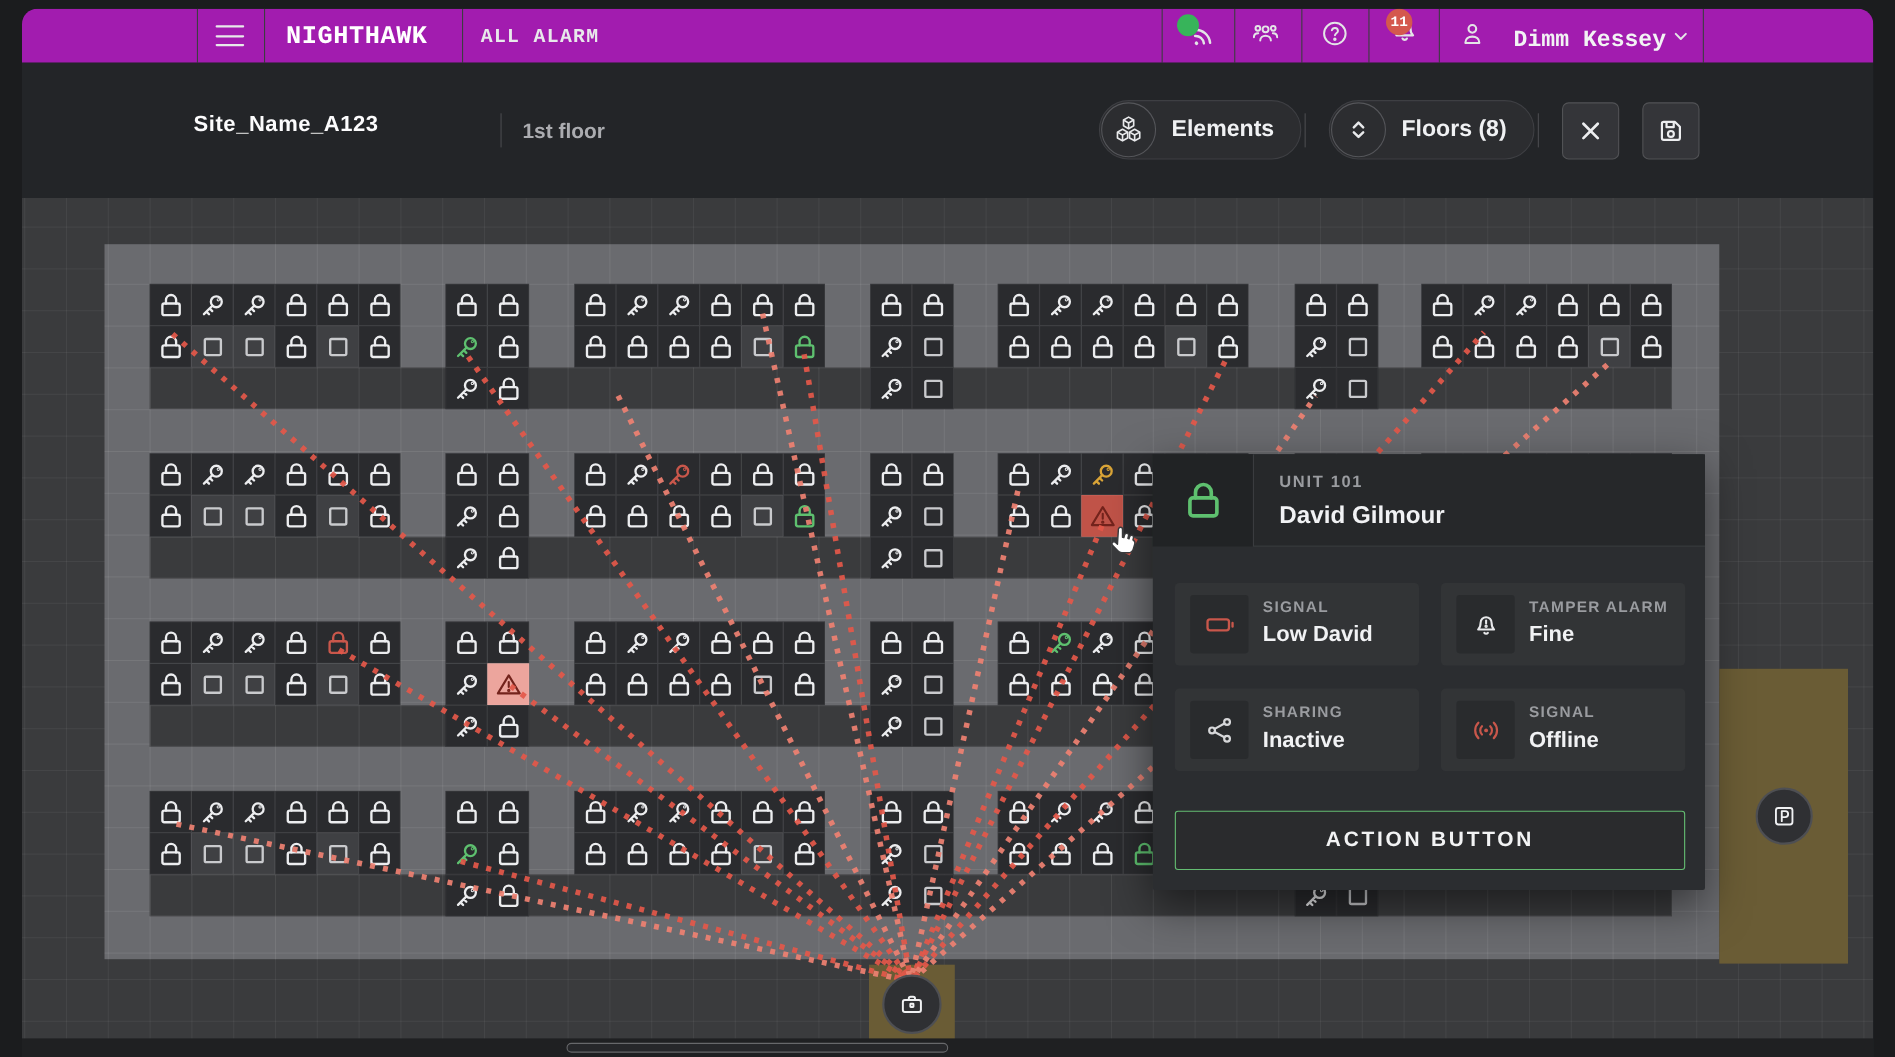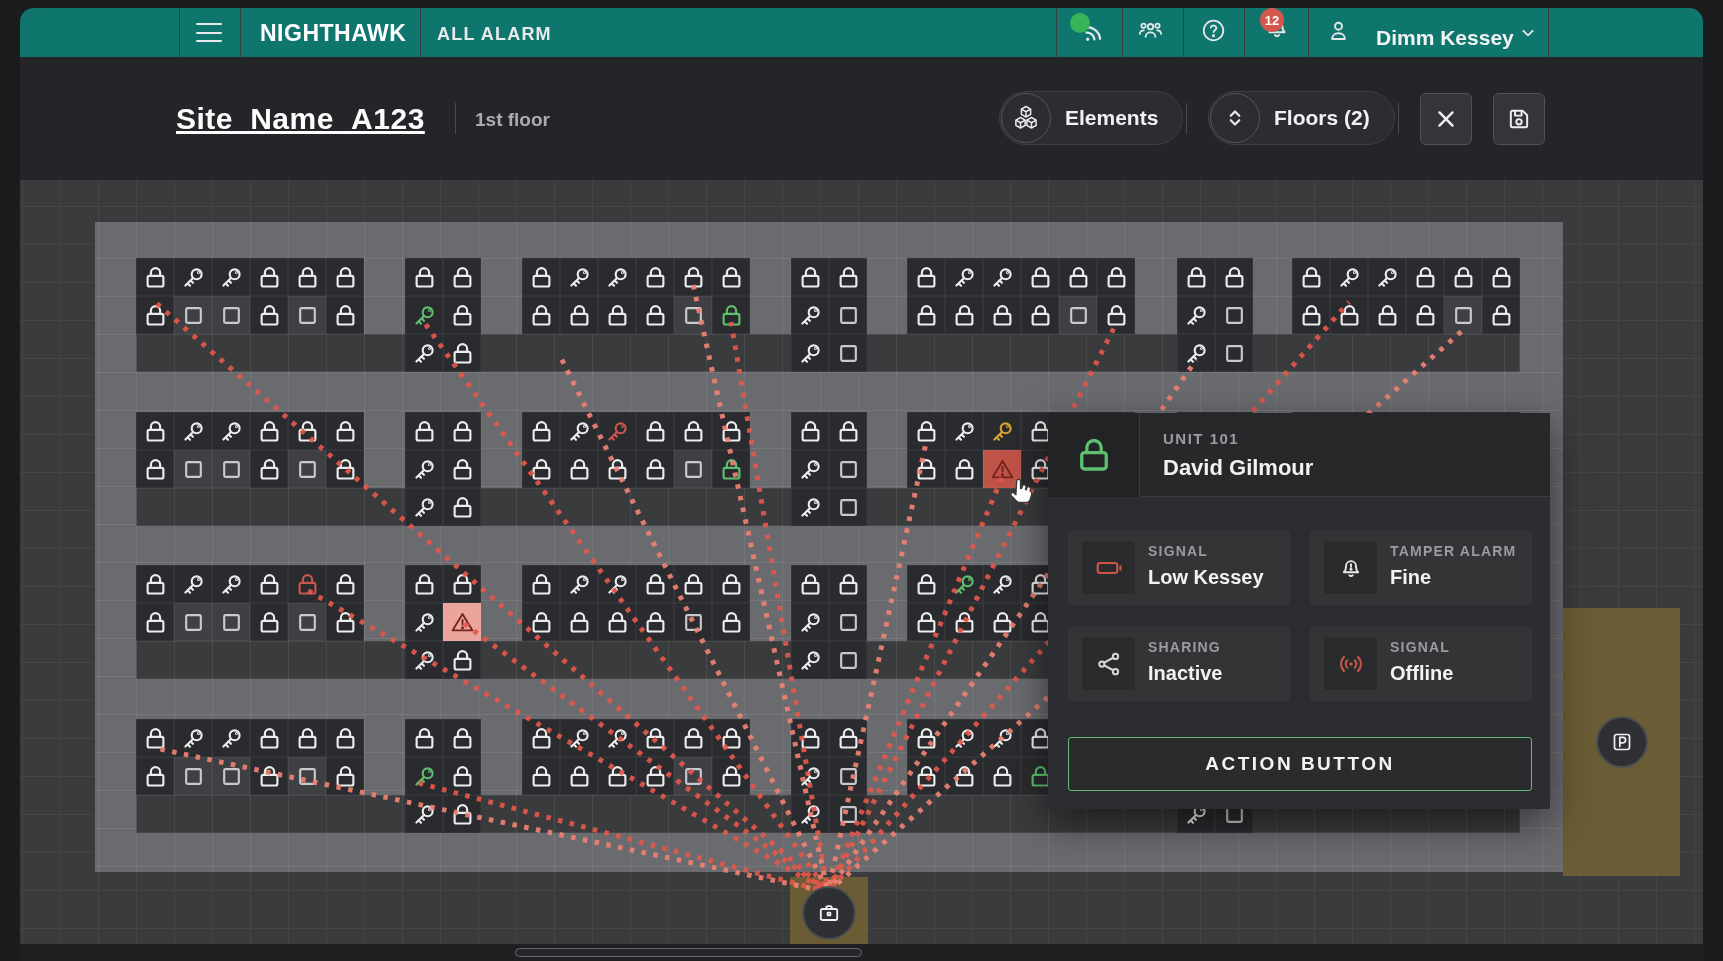--- a/index.html
+++ b/index.html
@@ -5,39 +5,39 @@
   * { margin:0; padding:0; box-sizing:border-box; }
   html,body { background:#1B1C1E; }
   body { font-family:"Liberation Sans", sans-serif; }
   #stage { position:relative; width:1723px; height:961px; background:#1B1C1E; overflow:hidden; }
 
   
   #window { position:absolute; left:20px; top:8px; width:1683px; height:953px;
             border-radius:14px 14px 0 0; overflow:hidden; background:#232528; }
 
   
-  #topbar { position:absolute; left:0; top:0; width:100%; height:49px; background:#0f766e; }
+  #topbar { position:absolute; left:0; top:0; width:100%; height:49px; background:#a21caf;font-family:Liberation Mono, monospace; }
   .tb-divider { position:absolute; top:0; width:1px; height:49px; background:#3C3D40; }
   #hamburger { position:absolute; left:176px; top:14px; width:26px; height:21px; display:flex;
                flex-direction:column; justify-content:space-between; padding:1px 0; cursor:pointer; }
   #hamburger span { display:block; height:2px; background:#E8E9EA; border-radius:1px; }
   #brand { position:absolute; left:240px; top:12px; font-size:23px; font-weight:bold; color:#FFFFFF; letter-spacing:0.5px; }
   #allsites { position:absolute; left:417px; top:16px; font-size:18px; font-weight:bold; color:#E8E9EB; letter-spacing:1.2px; }
   .tb-icon { position:absolute; top:9px; width:27px; height:27px; color:#E4E5E7; cursor:pointer; }
   .tb-icon svg { width:100%; height:100%; }
   #status-dot { position:absolute; left:1050px; top:5px; width:20px; height:20px; border-radius:50%; background:#37B45A; z-index:2; }
   #badge { position:absolute; left:1240px; top:0px; width:24px; height:24px; border-radius:50%;
            background:#D4584E; color:#fff; font-size:13px; font-weight:bold; display:flex;
            align-items:center; justify-content:center; z-index:2; }
   #username { position:absolute; left:1356px; top:18px; font-size:21px; font-weight:600; color:#F2F3F4; cursor:pointer; }
   #user-chevron { position:absolute; left:1497px; top:14px; width:22px; height:22px; color:#E4E5E7; cursor:pointer; }
 
   
   #subheader { position:absolute; left:0; top:49px; width:100%; height:123px; background:#232528; }
-  #site-title { position:absolute; left:156px; top:45px; font-size:30px; font-weight:bold; color:#FCFCFD; letter-spacing:0.5px;text-decoration:underline; }
+  #site-title { position:absolute; left:156px; top:45px; font-size:20px; font-weight:bold; color:#FCFCFD; letter-spacing:0.5px; }
   .sh-divider { position:absolute; top:46px; width:1px; height:31px; background:#4A4B4E; }
   #floor-label { position:absolute; left:455px; top:52px; font-size:19px; font-weight:600; color:#ABACB0; }
   .pill { position:absolute; top:34px; height:54px; border-radius:27px; background:#2C2D30;
           border:1px solid #3E3F43; display:flex; align-items:center; cursor:pointer; }
   .pill .circ { width:50px; height:50px; border-radius:50%; border:1.5px solid #55565A; margin-left:1px;
                 display:flex; align-items:center; justify-content:center; color:#E8E9EB; flex:none; }
   .pill .circ svg { width:30px; height:30px; }
   .pill .plabel { color:#F0F1F3; font-size:21px; font-weight:600; padding:0 24px 0 14px; }
   .sqbtn { position:absolute; top:36px; width:52px; height:52px; border-radius:6px; background:#343539;
            border:1.5px solid #515255; display:flex; align-items:center; justify-content:center;
@@ -250,21 +250,21 @@
       <div id="status-dot"></div>
       <div class="tb-icon" style="left:1117px"><svg>
             <use href="#i-users"></use>
           </svg></div>
       <div class="tb-icon" style="left:1180px"><svg>
             <use href="#i-help"></use>
           </svg></div>
       <div class="tb-icon" style="left:1243px;top:5px;width:28px;height:28px"><svg>
             <use href="#i-bell"></use>
           </svg></div>
-      <div id="badge">12</div>
+      <div id="badge">11</div>
       <div class="tb-icon" style="left:1305px"><svg>
             <use href="#i-person"></use>
           </svg></div>
       <div id="username">Dimm Kessey</div>
       <div id="user-chevron"><svg width="22" height="22">
             <use href="#i-chev"></use>
           </svg></div>
     </header>
 
     <div id="subheader">
@@ -280,21 +280,21 @@
           </span>
         <span class="plabel">Elements</span>
       </div>
       <div class="sh-divider" style="left:1166px"></div>
       <div class="pill" style="left:1188px">
         <span class="circ">
             <svg>
               <use href="#i-updown"></use>
             </svg>
           </span>
-        <span class="plabel">Floors (2)</span>
+        <span class="plabel">Floors (8)</span>
       </div>
       <div class="sh-divider" style="left:1378px"></div>
       <button class="sqbtn" style="left:1400px">
           <svg>
             <use href="#i-x"></use>
           </svg>
         </button>
       <button class="sqbtn" style="left:1473px">
           <svg>
             <use href="#i-floppy"></use>
@@ -1726,21 +1726,21 @@
           <div id="popup-unit">UNIT 101</div>
           <div id="popup-tenant">David Gilmour</div>
         </div>
         <div class="tile" style="left:20px;top:117px">
           <div class="ticon">
               <svg style="color:#C9574B">
                 <use href="#i-battery"></use>
               </svg>
             </div>
           <div class="tlabel">SIGNAL</div>
-          <div class="tvalue">Low Kessey</div>
+          <div class="tvalue">Low David</div>
         </div>
         <div class="tile" style="left:20px;top:213px">
           <div class="ticon">
               <svg style="color:#D6D7D9">
                 <use href="#i-share"></use>
               </svg>
             </div>
           <div class="tlabel">SHARING</div>
           <div class="tvalue">Inactive</div>
         </div>

